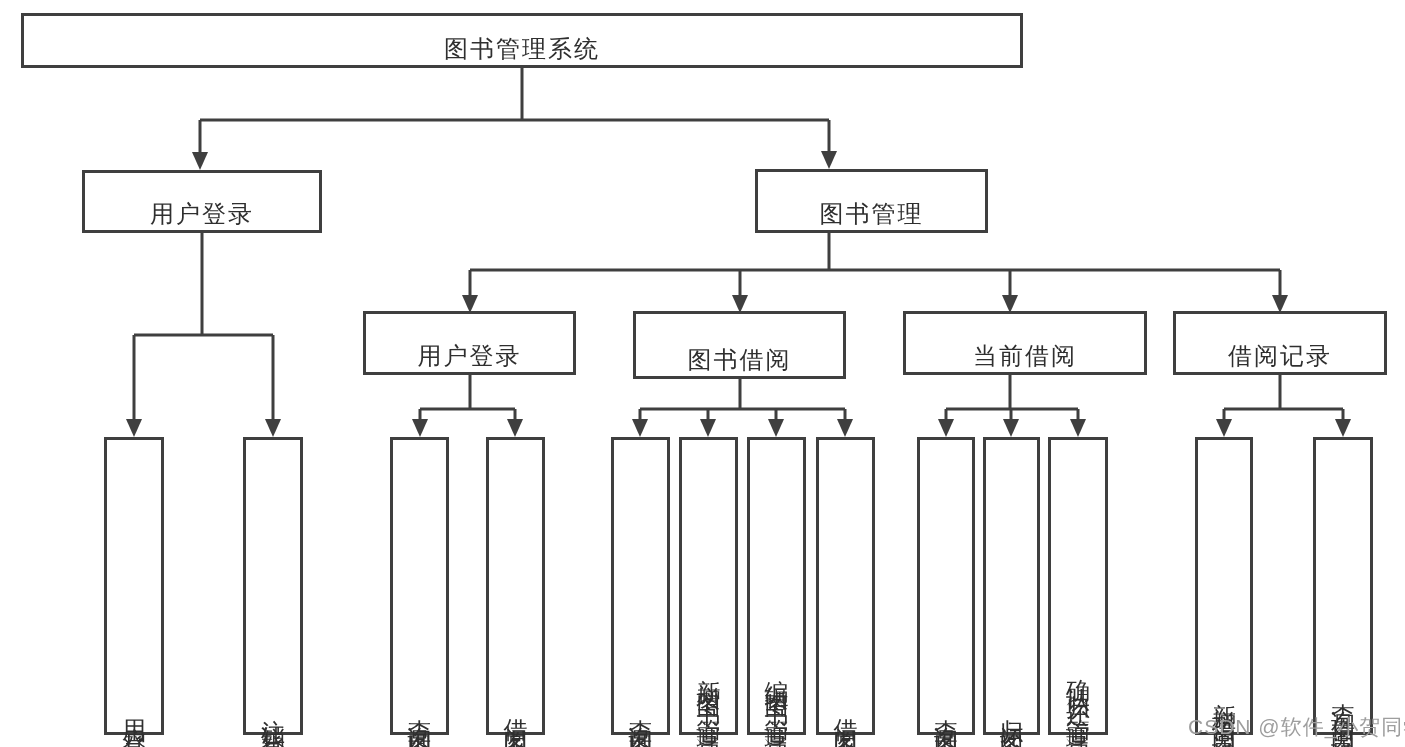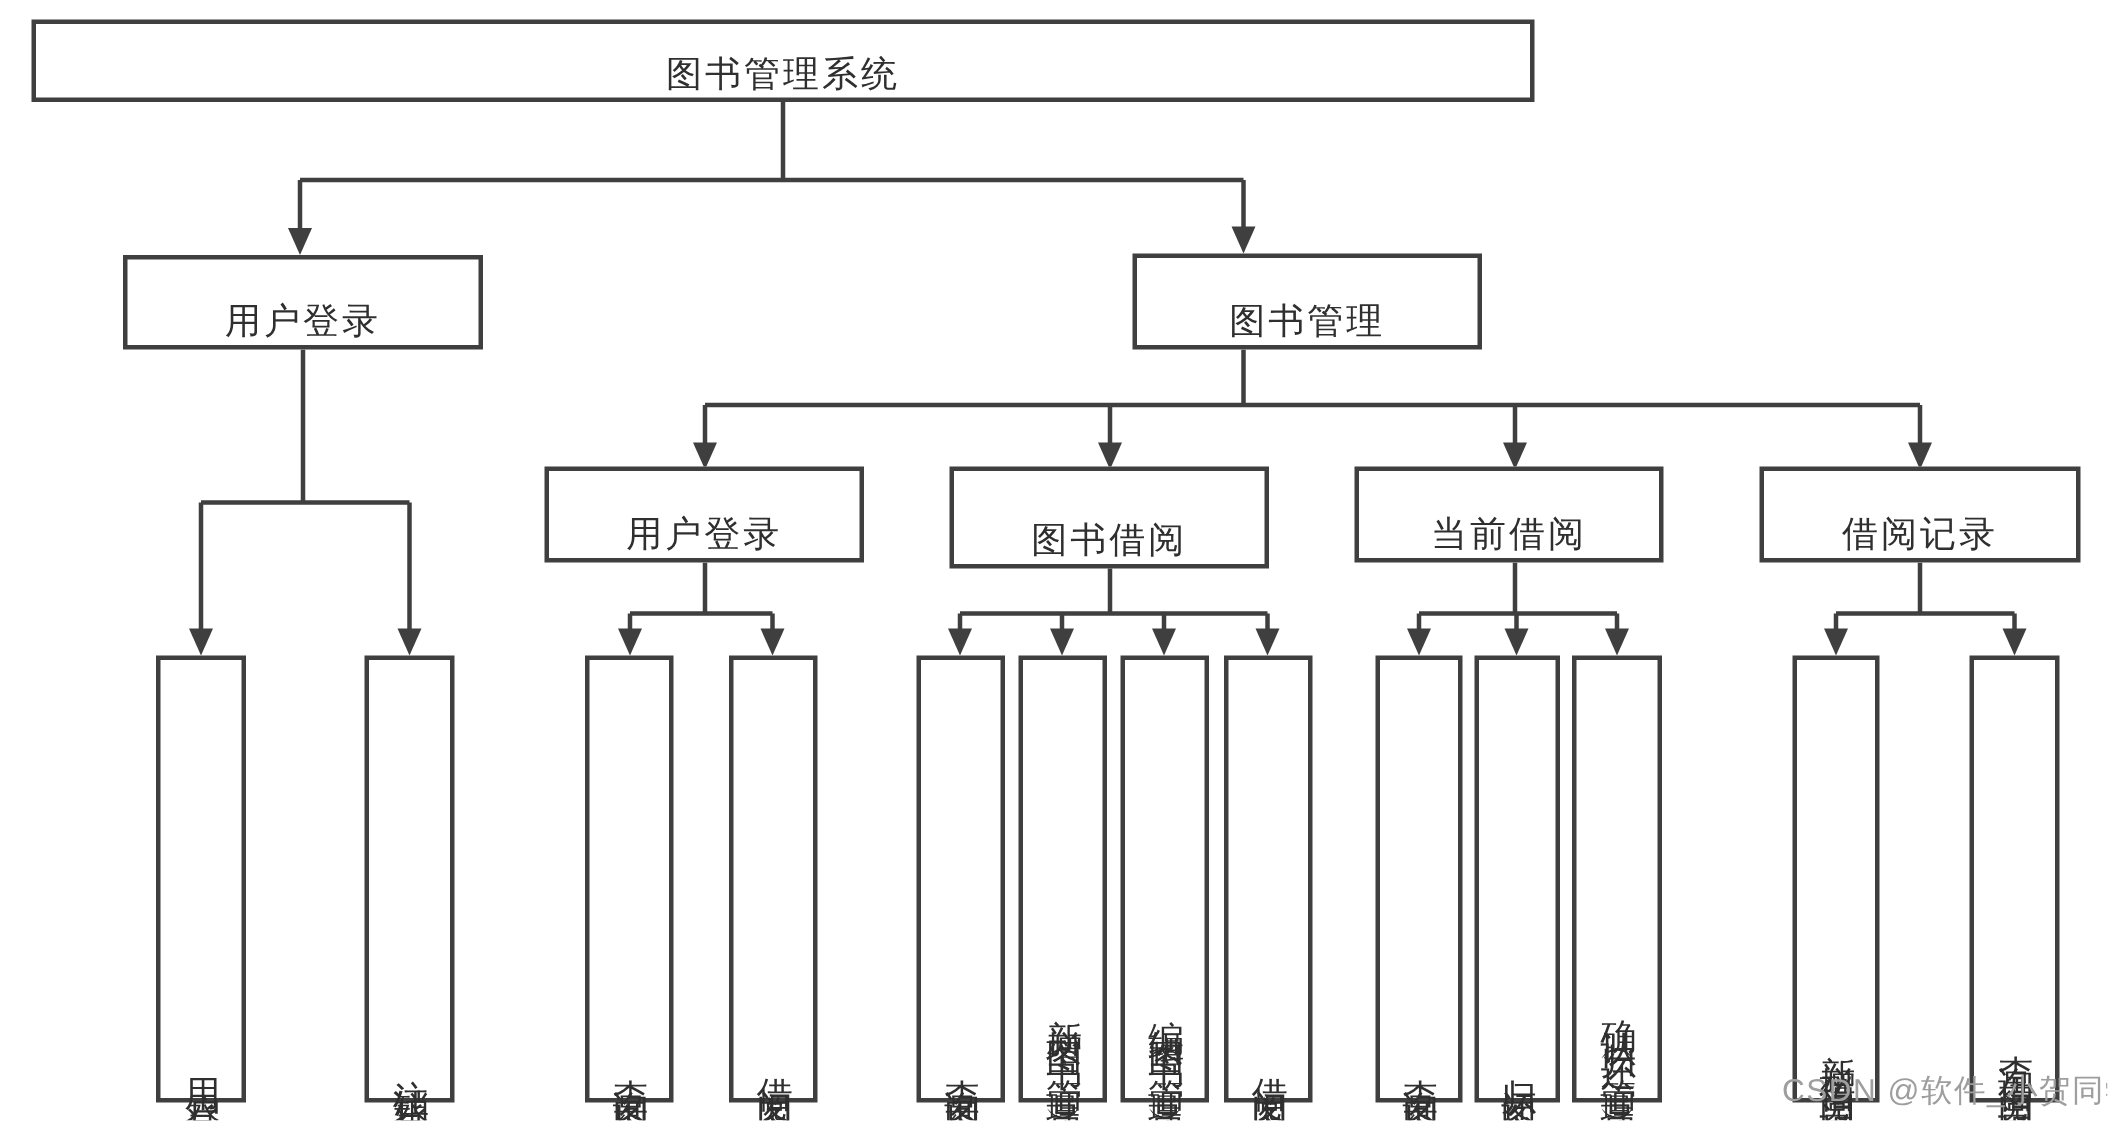--- a/index.html
+++ b/index.html
@@ -130,21 +130,21 @@
   <div class="box h" style="left:755px;top:169px;width:233px;height:64px">
     <span class="lbl">图书管理</span>
   </div>
 
   <div class="box h" style="left:363px;top:311px;width:213px;height:64px">
     <span class="lbl">用户登录</span>
   </div>
   <div class="box h" style="left:633px;top:311px;width:213px;height:68px">
     <span class="lbl">图书借阅</span>
   </div>
-  <div class="box h" style="left:903px;top:311px;width:206px;height:64px">
+  <div class="box h" style="left:903px;top:311px;width:244px;height:64px">
     <span class="lbl">当前借阅</span>
   </div>
   <div class="box h" style="left:1173px;top:311px;width:214px;height:64px">
     <span class="lbl">借阅记录</span>
   </div>
 
   <div class="box v" style="left:104px;top:437px;width:60px;height:298px">
     <span class="lbl">用户登录</span>
   </div>
   <div class="box v" style="left:243px;top:437px;width:60px;height:298px">

